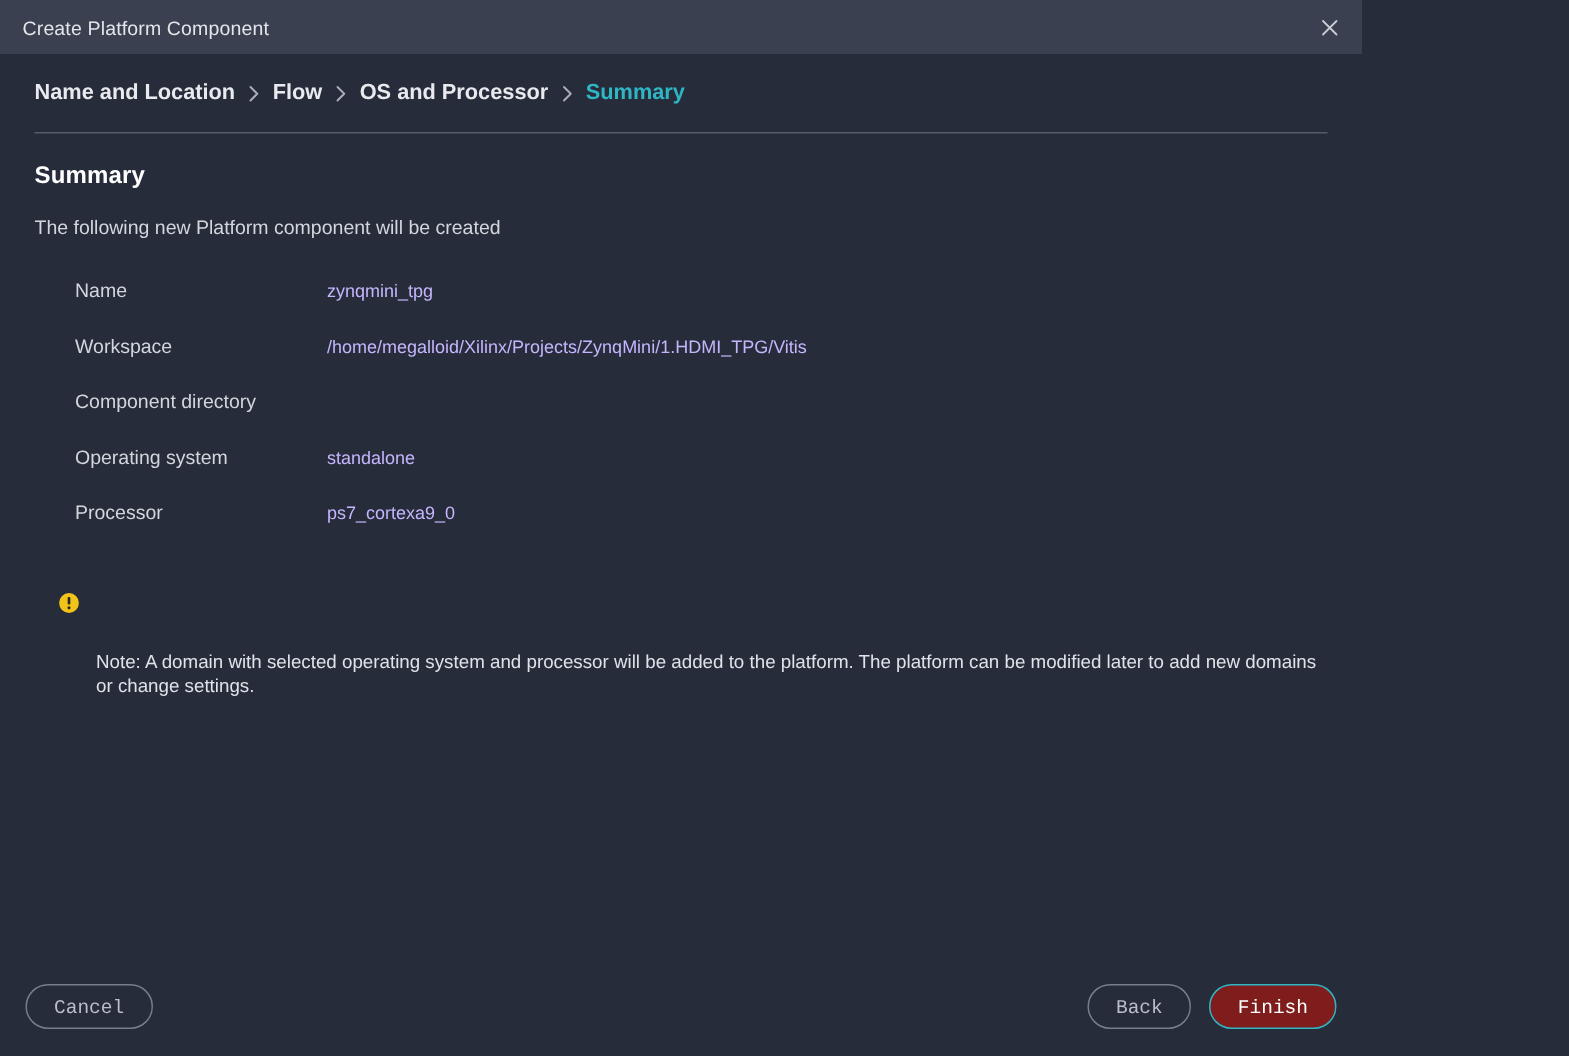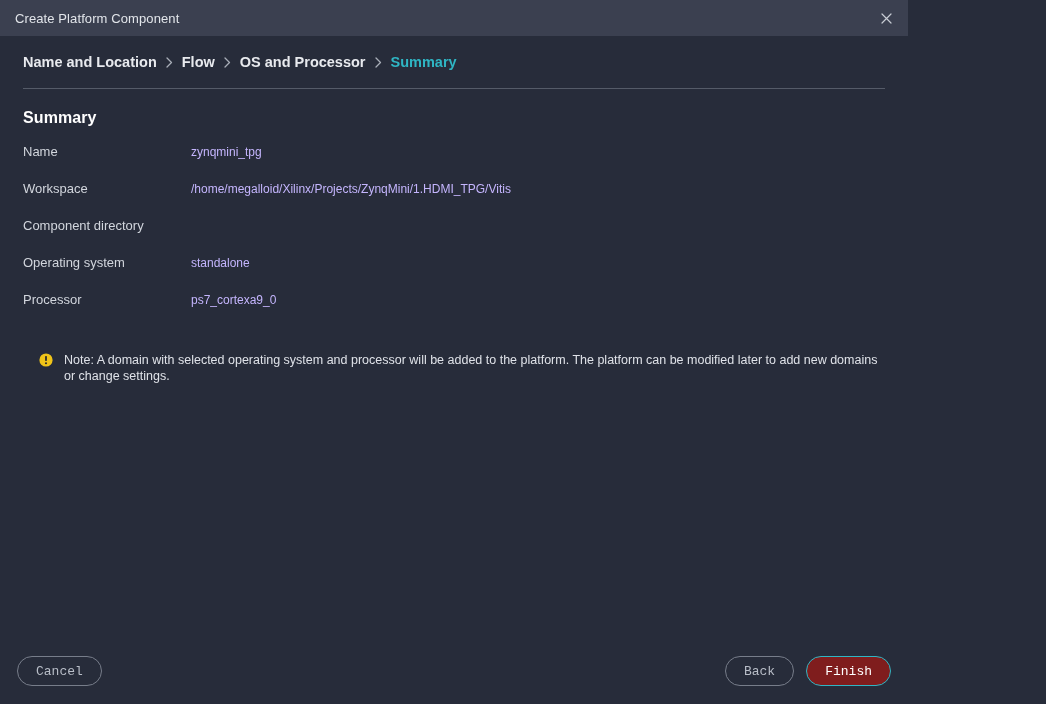--- a/index.html
+++ b/index.html
@@ -100,20 +100,21 @@
   }
   #summary-subtitle {
     font-size: 13px;
     color: #d2d6dd;
     margin: 0 0 27px 0;
   }
   .detail-row {
     display: flex;
     align-items: baseline;
     height: 37px;
+    margin-left: 27px;
   }
   .detail-label {
     width: 168px;
     min-width: 168px;
     font-size: 13px;
     color: #d2d6dd;
   }
   .detail-value {
     font-size: 12px;
     color: #c4b5fd;
@@ -129,20 +130,21 @@
     width: 14px;
     height: 14px;
     min-width: 14px;
     margin: 1px 11px 0 16px;
   }
   #note-icon svg { display: block; }
   #note-text {
     font-size: 12.5px;
     color: #dfe2e8;
     line-height: 1.3;
+    margin-top: 39px;
   }
 
   
   #footer {
     height: 66px;
     min-height: 66px;
     display: flex;
     align-items: center;
     justify-content: space-between;
     padding: 0 17px;
@@ -210,20 +212,21 @@
           <path d="M1 1 L5.5 5.5 L1 10" stroke="#a9aeb8" stroke-width="1.3" fill="none" stroke-linecap="round" stroke-linejoin="round"></path>
         </svg>
     </span>
     <span class="crumb active">Summary</span>
   </div>
 
   <div id="divider"></div>
 
   <div id="content">
     <h1 id="summary-heading">Summary</h1>
+    <div id="summary-subtitle">The following new Platform component will be created</div>
 
     <div id="detail-list">
       <div class="detail-row">
         <span class="detail-label">Name</span>
         <span class="detail-value">zynqmini_tpg</span>
       </div>
       <div class="detail-row">
         <span class="detail-label">Workspace</span>
         <span class="detail-value">/home/megalloid/Xilinx/Projects/ZynqMini/1.HDMI_TPG/Vitis</span>
       </div>

